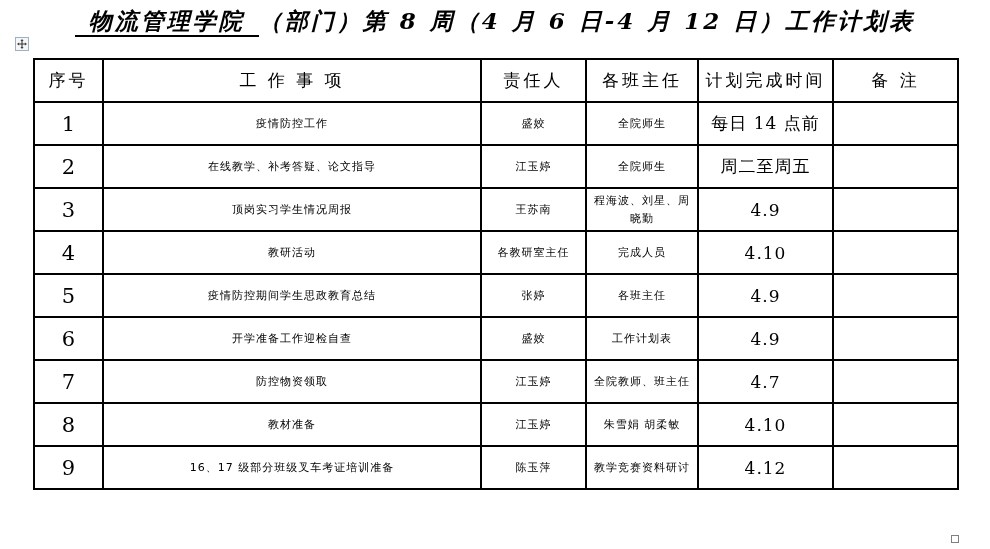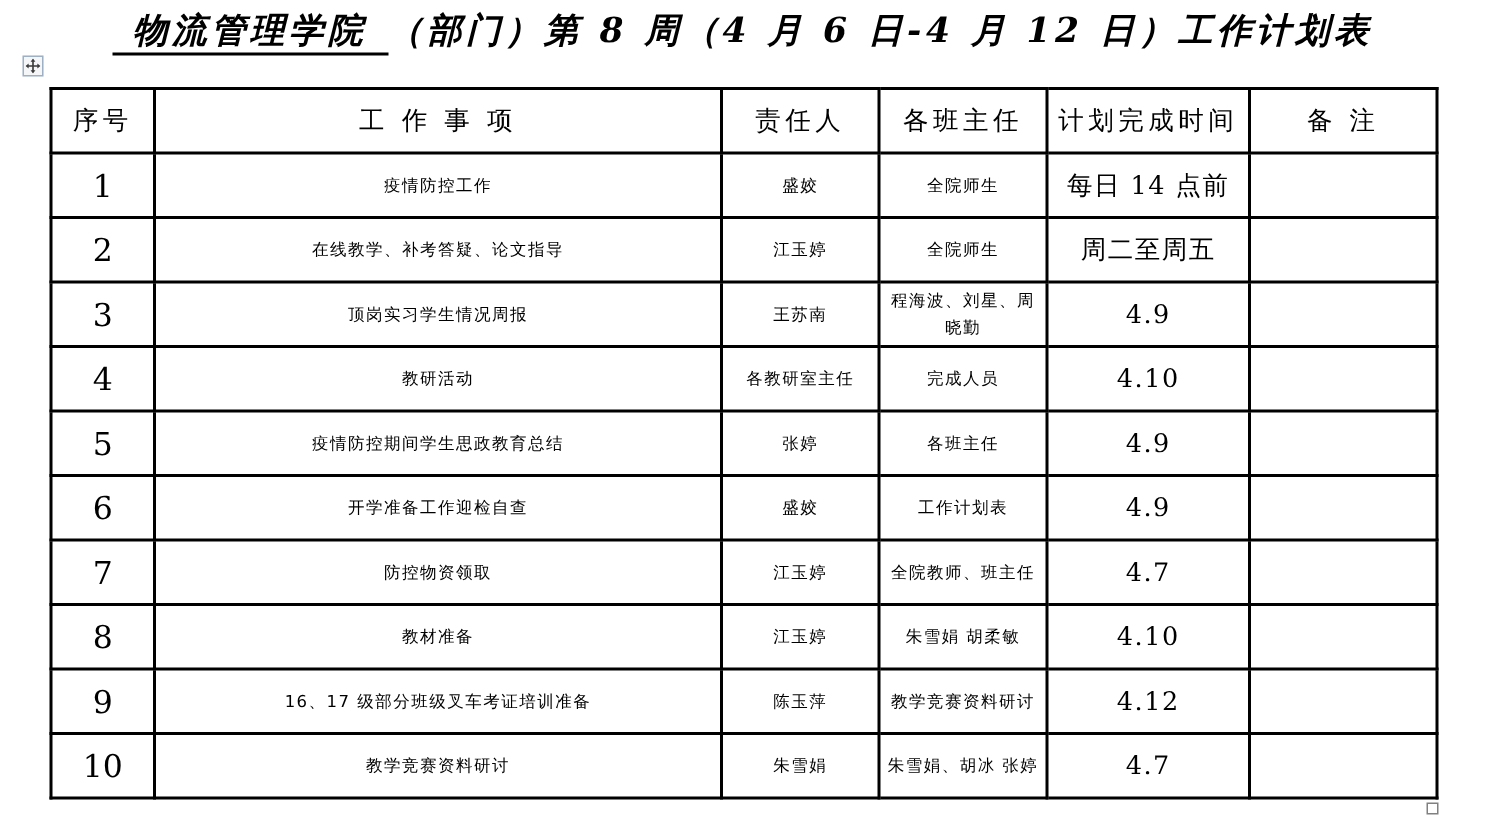--- a/index.html
+++ b/index.html
@@ -161,24 +161,16 @@
     <td class="c-remark"></td>
   </tr>
   <tr>
     <td class="c-no">9</td>
     <td class="c-item">16、17 级部分班级叉车考证培训准备</td>
     <td class="c-owner">陈玉萍</td>
     <td class="c-staff">教学竞赛资料研讨</td>
     <td class="c-deadline">4.12</td>
     <td class="c-remark"></td>
   </tr>
-  <tr>
-    <td class="c-no">10</td>
-    <td class="c-item">教学竞赛资料研讨</td>
-    <td class="c-owner">朱雪娟</td>
-    <td class="c-staff">朱雪娟、胡冰 张婷</td>
-    <td class="c-deadline">4.7</td>
-    <td class="c-remark"></td>
-  </tr>
 </tbody>
   </table>
 
 <div class="resize-handle"></div>
 
 </body></html>

